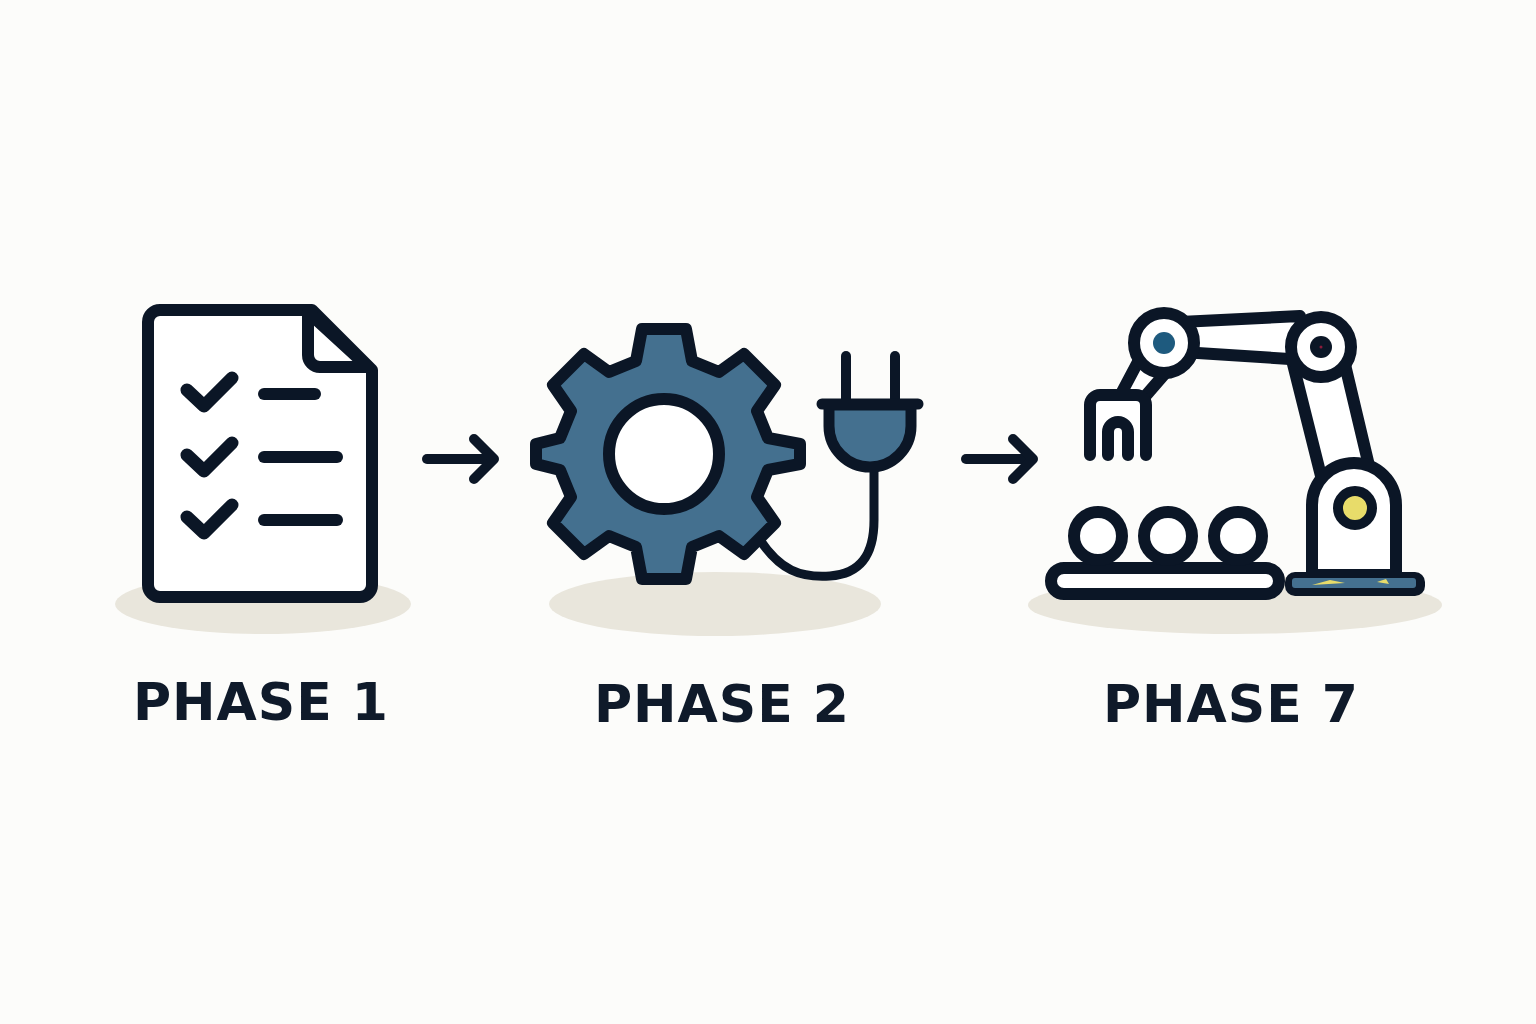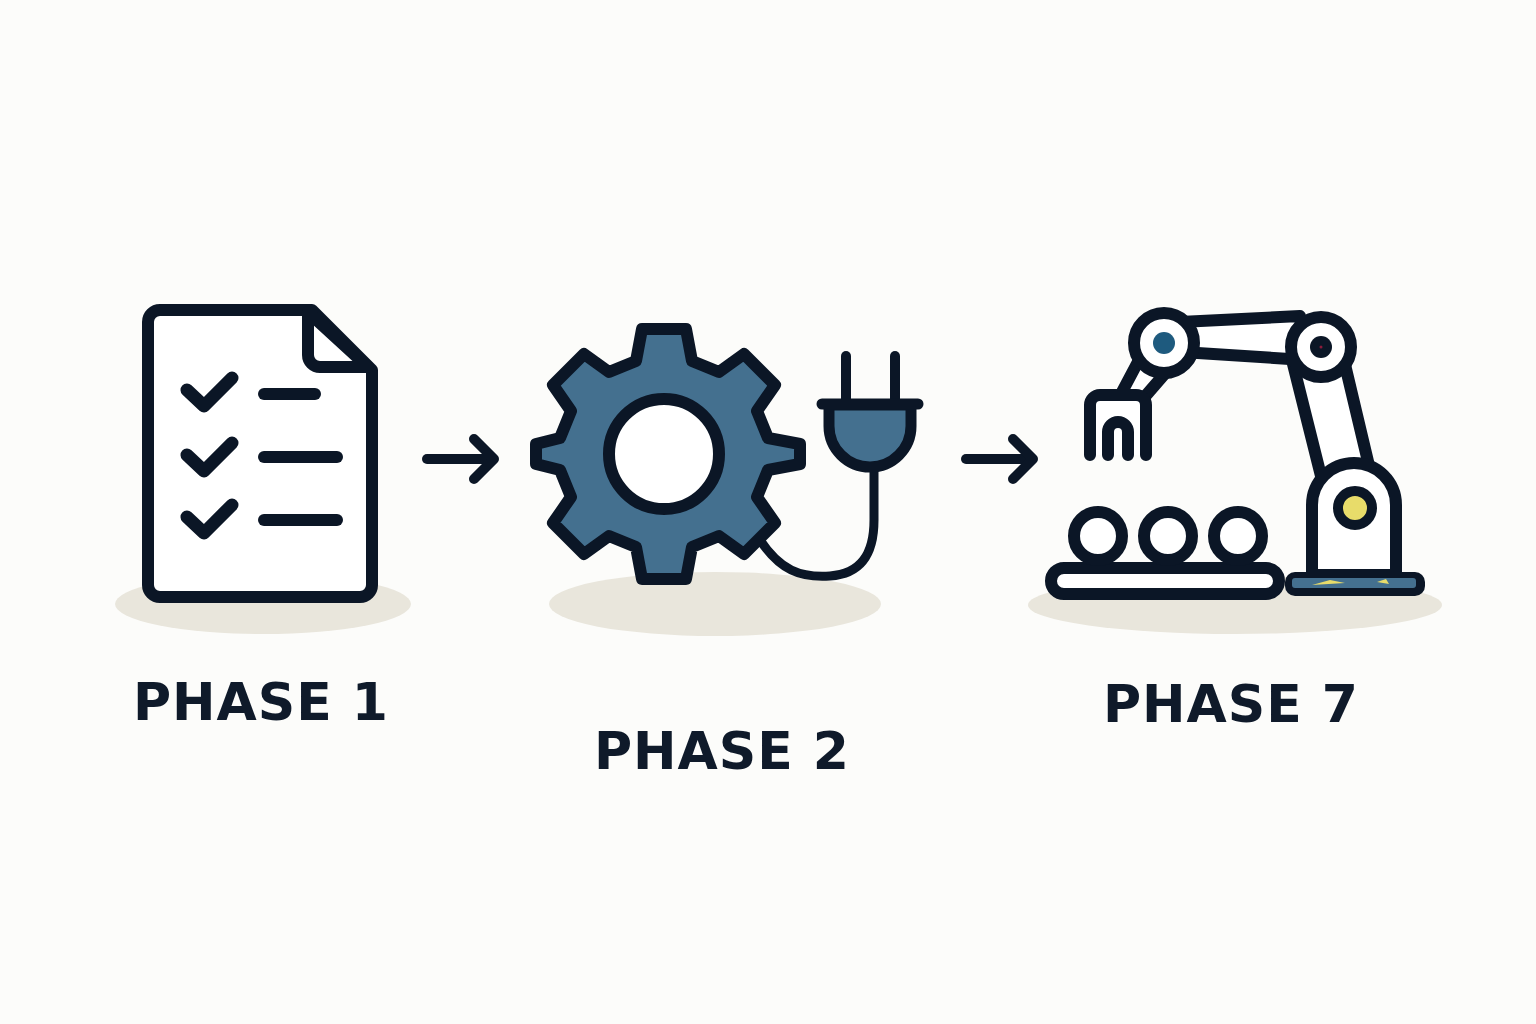--- a/index.html
+++ b/index.html
@@ -76,21 +76,21 @@
         <circle cx="0" cy="0" r="55" fill="#ffffff" stroke="#0b1626" stroke-width="12"></circle>
       </g>
 
       <line x1="846" y1="356" x2="846" y2="404" stroke="#0b1626" stroke-width="10" stroke-linecap="round"></line>
       <line x1="895" y1="356" x2="895" y2="404" stroke="#0b1626" stroke-width="10" stroke-linecap="round"></line>
 
       <path d="M829 405 H911 V426 a41 41 0 0 1 -82 0 Z" fill="#44708f" stroke="#0b1626" stroke-width="11" stroke-linejoin="round"></path>
       <line x1="822" y1="404" x2="918" y2="404" stroke="#0b1626" stroke-width="11" stroke-linecap="round"></line>
     </svg>
 
-    <div class="label" style="left:542px; top:674px;margin-top:47px;">PHASE 2</div>
+    <div class="label" style="left:542px; top:674px;">PHASE 2</div>
   </div>
 
   <svg width="1536" height="1024" style="left:0;top:0;" viewBox="0 0 1536 1024">
     <line x1="966" y1="459" x2="1029" y2="459" stroke="#0b1626" stroke-width="10" stroke-linecap="round"></line>
     <polyline points="1013,439 1033,459 1013,479" fill="none" stroke="#0b1626" stroke-width="10" stroke-linecap="round" stroke-linejoin="round"></polyline>
   </svg>
 
   <div>
     <div class="shadow" style="left:1028px; top:576px; width:414px; height:58px;"></div>
 

